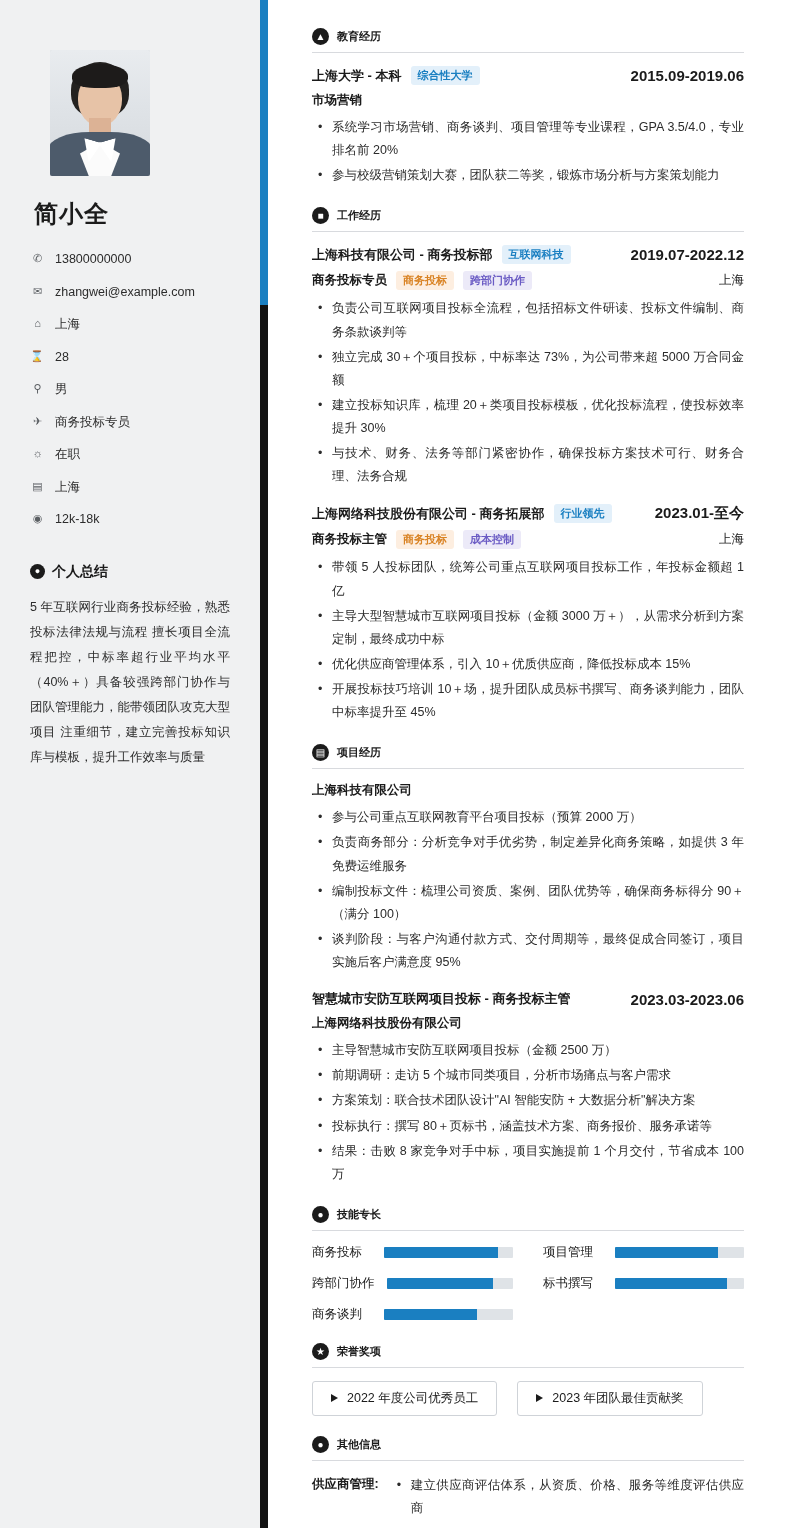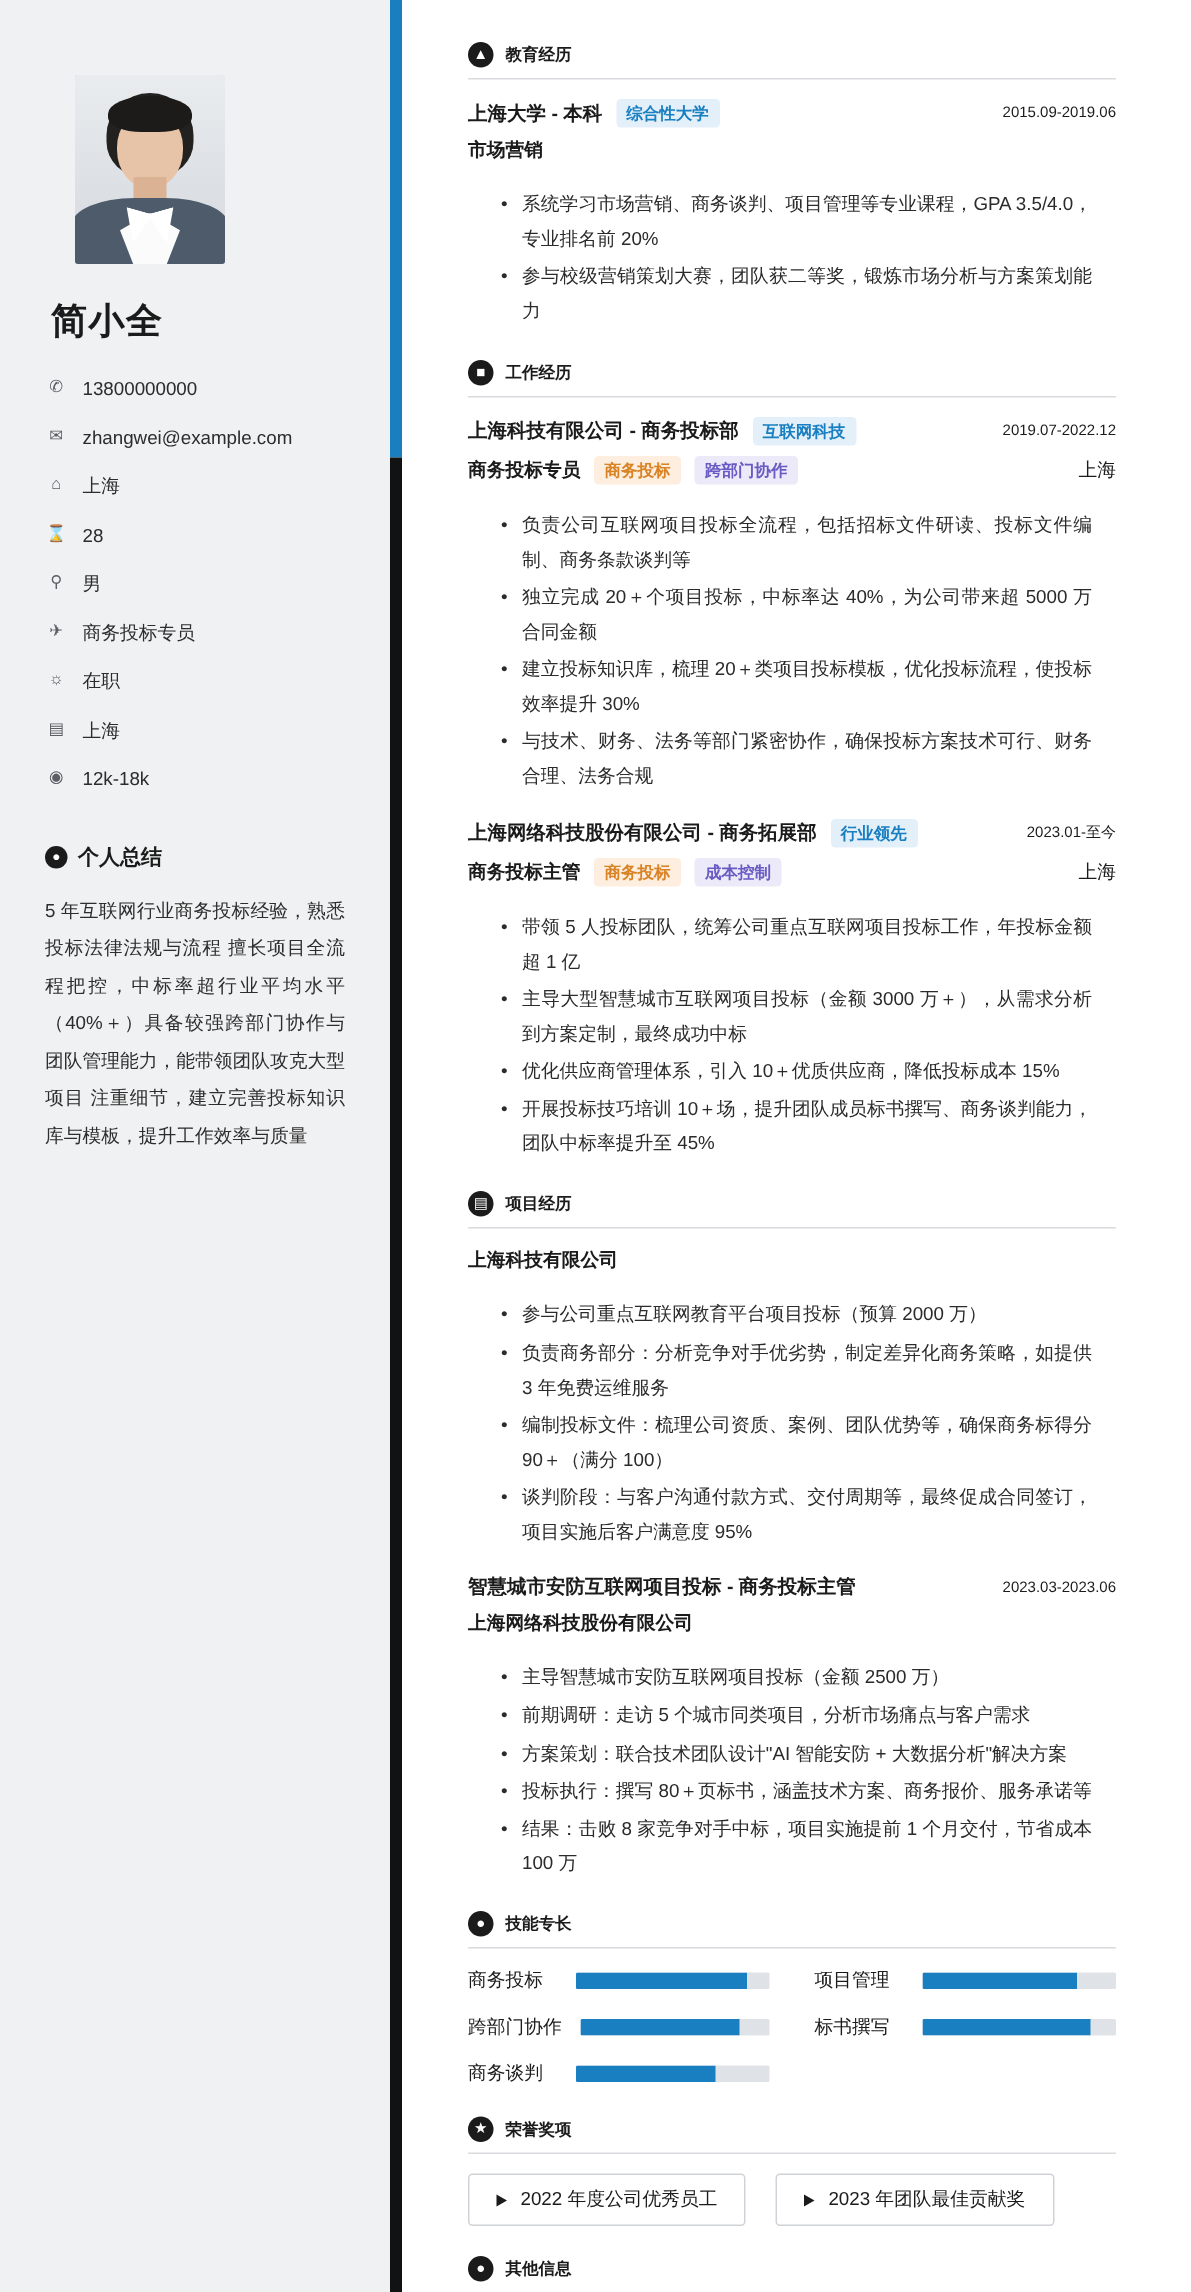--- a/index.html
+++ b/index.html
@@ -205,22 +205,22 @@
     align-items: center;
     gap: 9px;
     flex-wrap: wrap;
   }
   .title-b {
     font-size: 13px;
     font-weight: bold;
     color: #1b1b1b;
   }
   .date {
-    font-size: 10px;
-    font-weight: normal;
+    font-size: 15px;
+    font-weight: bold;
     color: #1b1b1b;
     white-space: nowrap;
   }
   .tag {
     font-size: 11px;
     padding: 2px 7px;
     border-radius: 3px;
     background: #e3f0fa;
     color: #1a7fc1;
     white-space: nowrap;
@@ -258,21 +258,21 @@
     margin-bottom: 7px;
     font-weight: bold;
   }
   .right-plain {
     font-size: 12.5px;
     color: #1b1b1b;
     white-space: nowrap;
   }
   ul.bullets {
     list-style: none;
-    margin: 16px;
+    margin: 0;
   }
   ul.bullets li {
     position: relative;
     padding-left: 20px;
     font-size: 12.5px;
     line-height: 1.85;
     color: #2b2b2b;
     margin-bottom: 2px;
     text-align: justify;
   }
@@ -465,21 +465,21 @@
         <div class="sub-row">
           <div class="sub-left">
             <span class="sub-title">商务投标专员</span>
             <span class="tag orange">商务投标</span>
             <span class="tag purple">跨部门协作</span>
           </div>
           <span class="right-plain">上海</span>
         </div>
         <ul class="bullets">
           <li>负责公司互联网项目投标全流程，包括招标文件研读、投标文件编制、商务条款谈判等</li>
-          <li>独立完成 20＋个项目投标，中标率达 40%，为公司带来超 5000 万合同金额</li>
+          <li>独立完成 30＋个项目投标，中标率达 73%，为公司带来超 5000 万合同金额</li>
           <li>建立投标知识库，梳理 20＋类项目投标模板，优化投标流程，使投标效率提升 30%</li>
           <li>与技术、财务、法务等部门紧密协作，确保投标方案技术可行、财务合理、法务合规</li>
         </ul>
       </div>
 
       <div class="entry">
         <div class="row">
           <div class="row-left">
             <span class="title-b">上海网络科技股份有限公司 - 商务拓展部</span>
             <span class="tag">行业领先</span>

